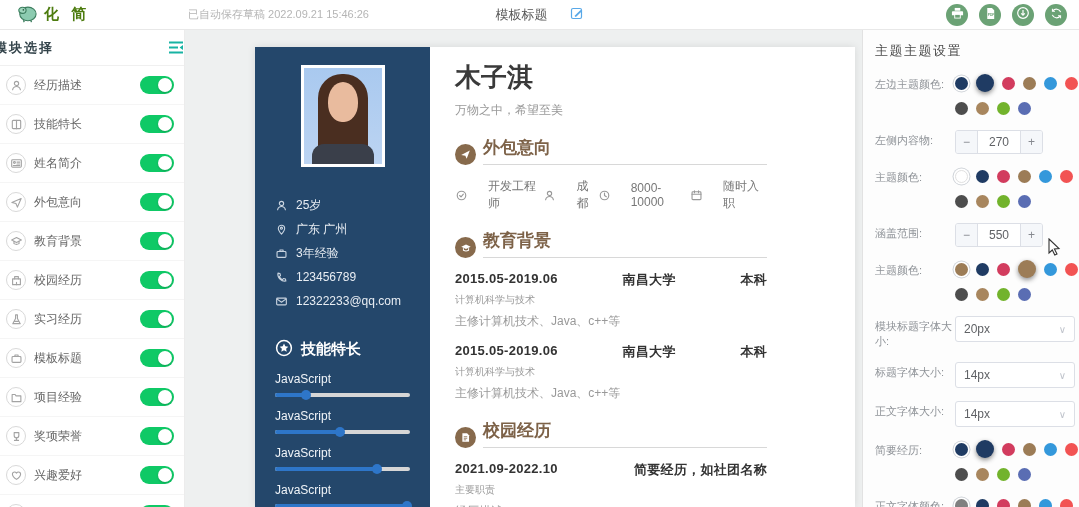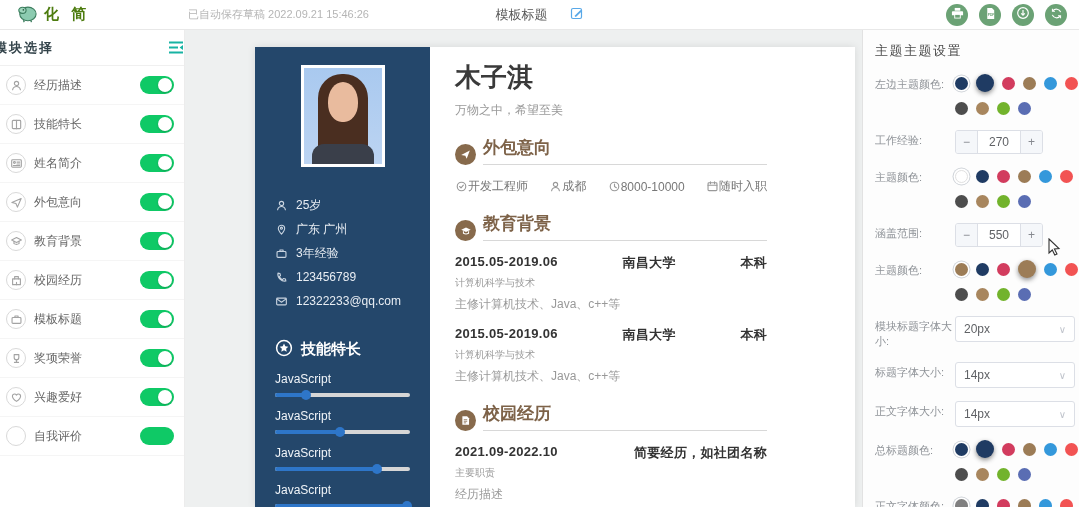--- a/index.html
+++ b/index.html
@@ -56,21 +56,21 @@
   .content-col { position:absolute; left:200px; top:0; width:312px; }
   .res-name { margin-top:13px; font-size:26px; font-weight:bold; color:#3a3a3a; }
   .res-motto { margin-top:7px; font-size:12px; color:#999; }
   .sec { margin-top:17px; }
   .sec-head { display:flex; align-items:flex-end; }
   .sec-ic { width:21px; height:21px; border-radius:50%; background:#876a4c; display:flex; align-items:center;
             justify-content:center; margin-right:7px; flex:0 0 auto; }
   .sec-title-wrap { flex:1; border-bottom:1px solid #d8d8d8; padding-bottom:5px; }
   .sec-title { font-size:17px; font-weight:bold; color:#7d6248; }
   .intent-row { display:flex; justify-content:space-between; margin-top:13px; font-size:12px; color:#777; }
-  .intent-item { display:flex; align-items:center; gap:0; }
+  .intent-item { display:flex; align-items:center; gap:20px; }
   .entry { margin-top:13px; }
   .entry-top { display:flex; justify-content:space-between; font-size:13px; font-weight:bold; color:#333; letter-spacing:.3px; }
   .entry-sub { margin-top:4px; font-size:10px; color:#999; }
   .entry-desc { margin-top:6px; font-size:12px; color:#999; }
 
   
   .panel { position:absolute; left:862px; top:30px; bottom:0; width:217px; background:#fdfdfd;
            border-left:1px solid #e2e2e2; z-index:20; padding:12px 0 0 12px; overflow:hidden; }
   .panel-title { font-size:13px; color:#4a4a4a; letter-spacing:1.5px; margin-bottom:14px; }
   .t-row { display:flex; margin-bottom:13px; }
@@ -239,25 +239,48 @@
             </svg>
           </span>
           <span class="mod-label">校园经历</span>
           <span class="toggle">
             <span class="knob"></span>
           </span>
         </div>
         <div class="mod-row">
           <span class="mod-ic" style="color:#a3a3a3">
             <svg width="13" height="13" viewBox="0 0 14 14" fill="none" stroke="currentColor" stroke-width="1.2" stroke-linecap="round" stroke-linejoin="round">
+              <path d="M6 2h2v4l3 5.5H3L6 6z"></path>
+              <path d="M4.8 9h4.4"></path>
+            </svg>
+          </span>
+          <span class="mod-label">实习经历</span>
+          <span class="toggle">
+            <span class="knob"></span>
+          </span>
+        </div>
+        <div class="mod-row">
+          <span class="mod-ic" style="color:#a3a3a3">
+            <svg width="13" height="13" viewBox="0 0 14 14" fill="none" stroke="currentColor" stroke-width="1.2" stroke-linecap="round" stroke-linejoin="round">
               <rect x="2.2" y="4.8" width="9.6" height="6.4" rx="1"></rect>
               <path d="M5.3 4.8V3.2h3.4v1.6"></path>
             </svg>
           </span>
           <span class="mod-label">模板标题</span>
+          <span class="toggle">
+            <span class="knob"></span>
+          </span>
+        </div>
+        <div class="mod-row">
+          <span class="mod-ic" style="color:#a3a3a3">
+            <svg width="13" height="13" viewBox="0 0 14 14" fill="none" stroke="currentColor" stroke-width="1.2" stroke-linecap="round" stroke-linejoin="round">
+              <path d="M2.3 3.8h3.2l1 1.4h5.2v6.3H2.3z"></path>
+            </svg>
+          </span>
+          <span class="mod-label">项目经验</span>
           <span class="toggle">
             <span class="knob"></span>
           </span>
         </div>
         <div class="mod-row">
           <span class="mod-ic" style="color:#a3a3a3">
             <svg width="13" height="13" viewBox="0 0 14 14" fill="none" stroke="currentColor" stroke-width="1.2" stroke-linecap="round" stroke-linejoin="round">
               <path d="M4.5 2.8h5v3.2a2.5 2.5 0 0 1-5 0z"></path>
               <path d="M7 8.3v2.2M4.8 11.2h4.4"></path>
             </svg>
@@ -505,21 +528,21 @@
             </div>
             <div class="sw-line">
               <span class="sw-dot" style="background:#4d4d4d"></span>
               <span class="sw-dot" style="background:#a8865e"></span>
               <span class="sw-dot" style="background:#72b32c"></span>
               <span class="sw-dot" style="background:#5a6db3"></span>
             </div>
           </div>
         </div>
         <div class="t-row">
-          <div class="t-label">工作经验:</div>
+          <div class="t-label">左侧内容物:</div>
           <div class="t-ctrl">
             <div class="stepper">
               <span class="step-btn minus">−</span>
               <span class="step-val">270</span>
               <span class="step-btn plus">+</span>
             </div>
           </div>
         </div>
         <div class="t-row">
           <div class="t-label">主题颜色:</div>
@@ -590,21 +613,21 @@
         <div class="t-row">
           <div class="t-label">正文字体大小:</div>
           <div class="t-ctrl">
             <div class="selectbox">
               <span class="select-val">14px</span>
               <span class="select-arrow">∨</span>
             </div>
           </div>
         </div>
         <div class="t-row">
-          <div class="t-label">总标题颜色:</div>
+          <div class="t-label">简要经历:</div>
           <div class="t-ctrl sw-rows">
             <div class="sw-line">
               <span class="sw-dot ring" style="background:#1f3b63"></span>
               <span class="sw-dot big" style="background:#1f3b63"></span>
               <span class="sw-dot" style="background:#d23c5e"></span>
               <span class="sw-dot" style="background:#9c7c56"></span>
               <span class="sw-dot" style="background:#3498db"></span>
               <span class="sw-dot" style="background:#f25353"></span>
             </div>
             <div class="sw-line">

